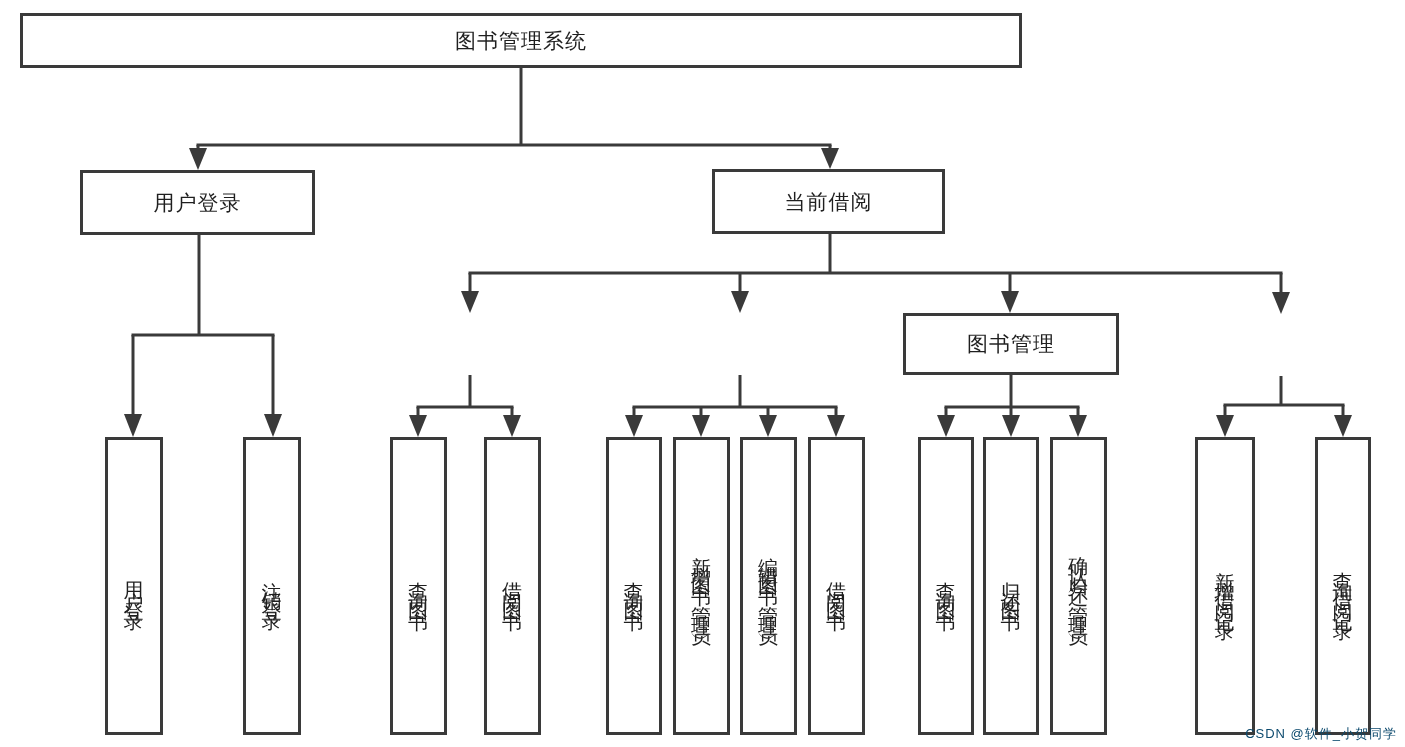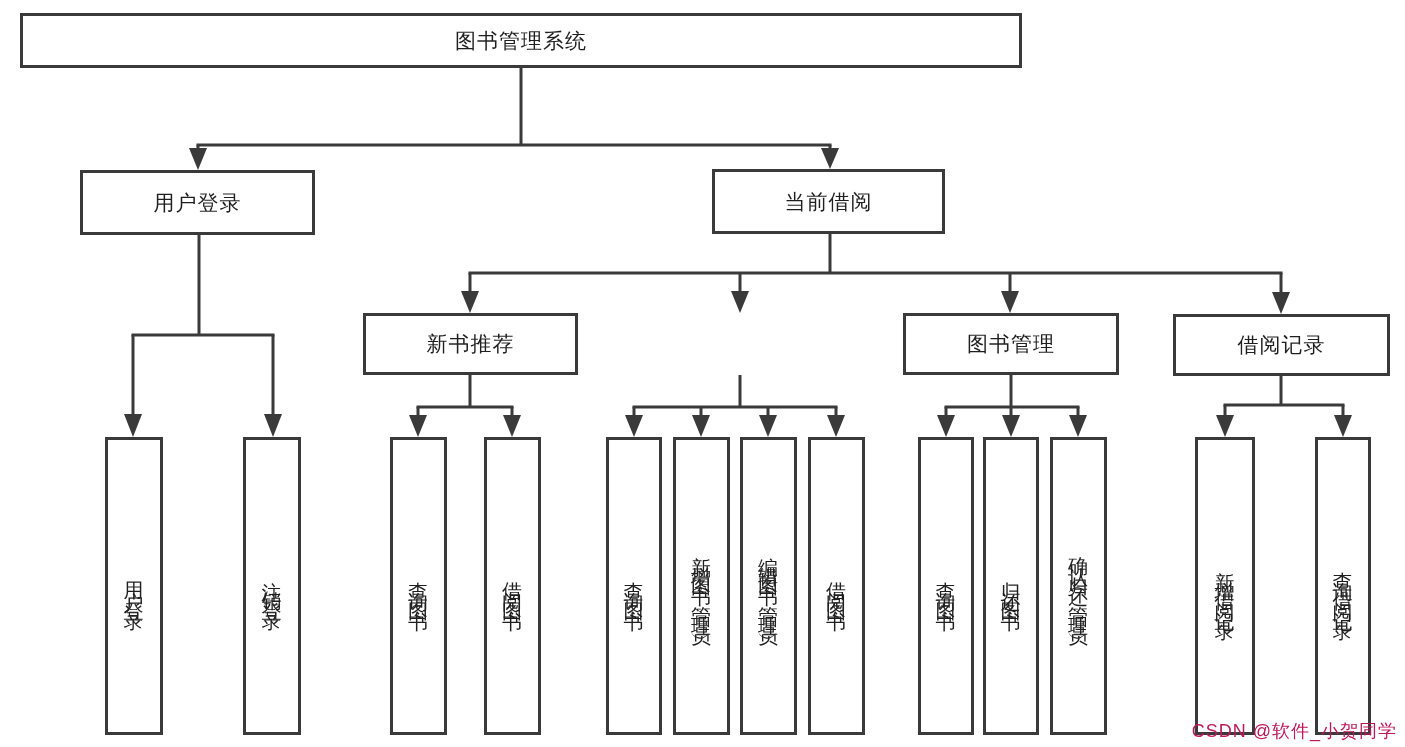--- a/index.html
+++ b/index.html
@@ -27,22 +27,22 @@
     writing-mode:vertical-rl;
     text-orientation:mixed;
     font-size:20px;
     line-height:1;
     letter-spacing:10px;
   }
   .watermark{
     position:absolute;
     right:8px;
     bottom:4px;
-    font-size:18px;
-    color:#be185d;
+    font-size:13px;
+    color:#0c4a6e;
     letter-spacing:1px;
     z-index:10;
     white-space:nowrap;
   }
 </style>
 </head>
 <body>
 
 <div id="canvas">
 
@@ -116,28 +116,22 @@
     <span>图书管理系统</span>
   </div>
 
   <div class="box h" style="left:80px;top:170px;width:235px;height:65px">
     <span>用户登录</span>
   </div>
   <div class="box h" style="left:712px;top:169px;width:233px;height:65px">
     <span>当前借阅</span>
   </div>
 
-  <div class="box h" style="left:363px;top:313px;width:215px;height:62px">
-    <span>新书推荐</span>
-  </div>
   <div class="box h" style="left:903px;top:313px;width:216px;height:62px">
     <span>图书管理</span>
-  </div>
-  <div class="box h" style="left:1173px;top:314px;width:217px;height:62px">
-    <span>借阅记录</span>
   </div>
 
   <div class="box v" style="left:105px;top:437px;width:58px;height:298px">
     <span>用户登录</span>
   </div>
   <div class="box v" style="left:243px;top:437px;width:58px;height:298px">
     <span>注销登录</span>
   </div>
 
   <div class="box v" style="left:390px;top:437px;width:57px;height:298px">

